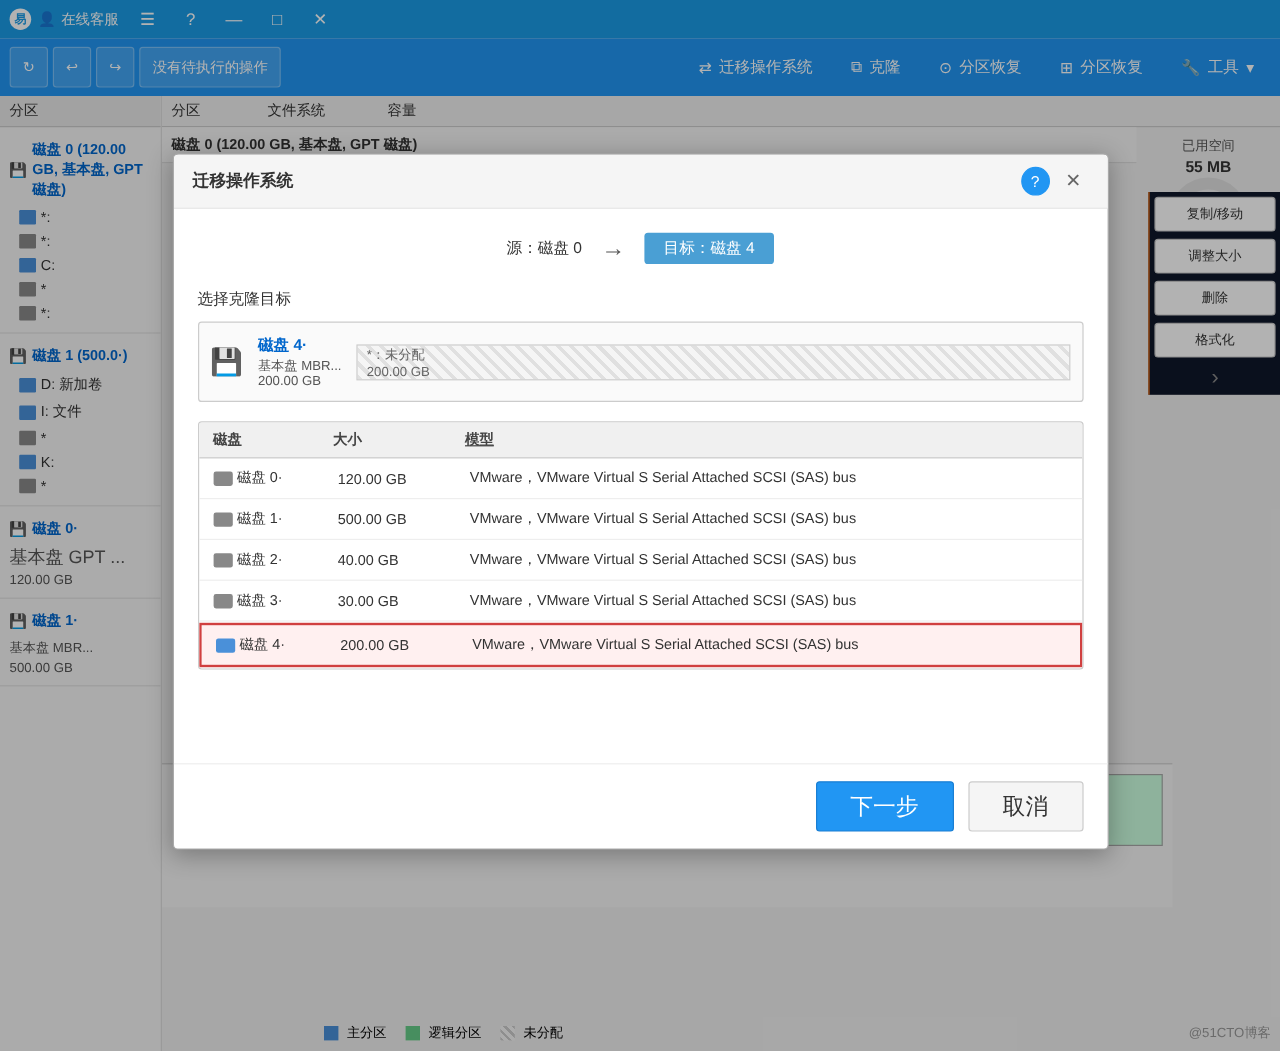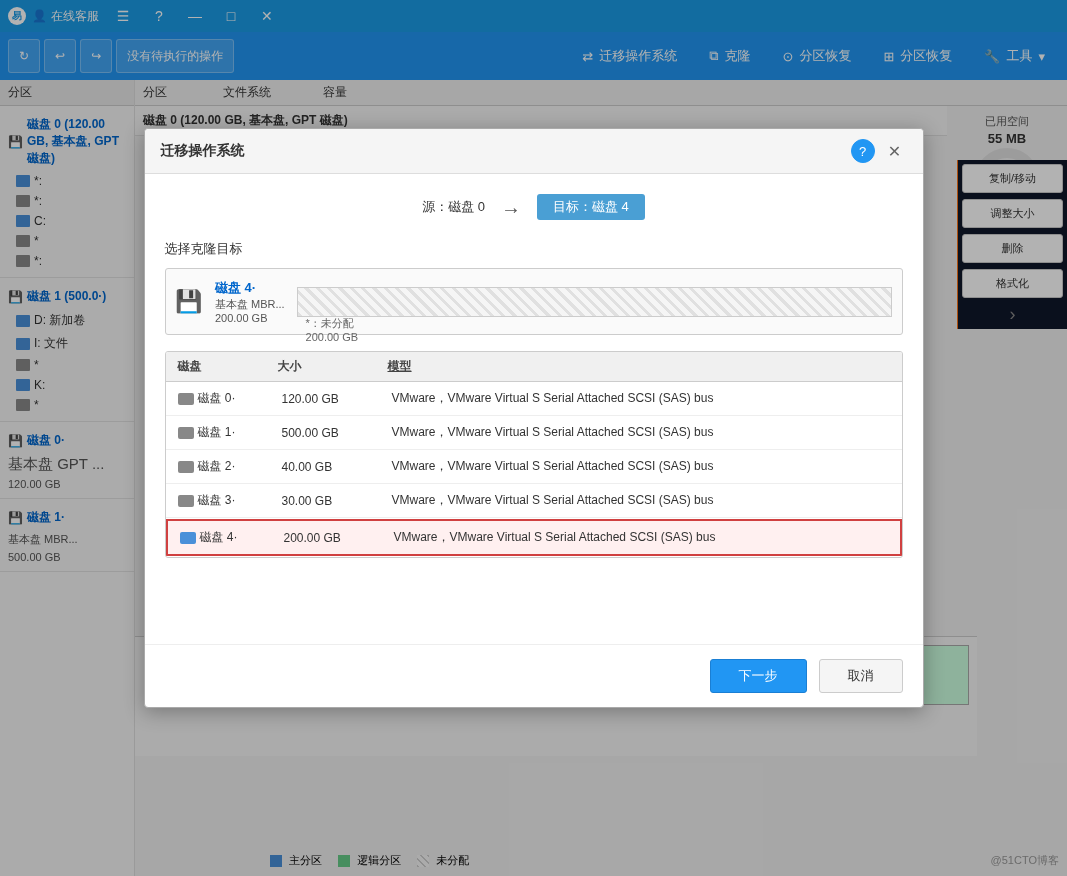--- a/index.html
+++ b/index.html
@@ -411,21 +411,21 @@
       padding: 14px 20px;
       display: flex;
       justify-content: flex-end;
       gap: 12px;
       border-top: 1px solid #eee;
     }
     .dialog-btn {
       padding: 7px 28px;
       border-radius: 3px;
       border: 1px solid #ccc;
-      font-size: 13px;
+      font-size: 19px;
       cursor: pointer;
       background: #f5f5f5;
       color: #333;
     }
     .dialog-btn.primary {
       background: #2196f3;
       color: white;
       border-color: #1a7fd4;
     }
   </style>
@@ -665,21 +665,21 @@
       <div class="section-label">选择克隆目标</div>
 
       <div class="selected-disk-preview">
         <div style="font-size:22px; color:#555;">💾</div>
         <div>
           <div style="font-weight:bold; color:#0066cc; font-size:13px;">磁盘 4·</div>
           <div style="font-size:11px; color:#555;">基本盘 MBR...</div>
           <div style="font-size:11px; color:#555;">200.00 GB</div>
         </div>
         <div class="disk-preview-bar">
-          <div style="position:absolute; left:8px; top:0; bottom:0; display:flex; flex-direction:column; justify-content:space-between;margin-top:28px;">
+          <div style="position:absolute; left:8px; top:0; bottom:0; display:flex; flex-direction:column; justify-content:space-between;">
             <span>*：未分配</span>
             <span>200.00 GB</span>
           </div>
         </div>
       </div>
 
       <div class="disk-table">
         <div class="disk-table-header">
           <span class="dt-col1">磁盘</span>
           <span class="dt-col2">大小</span>

